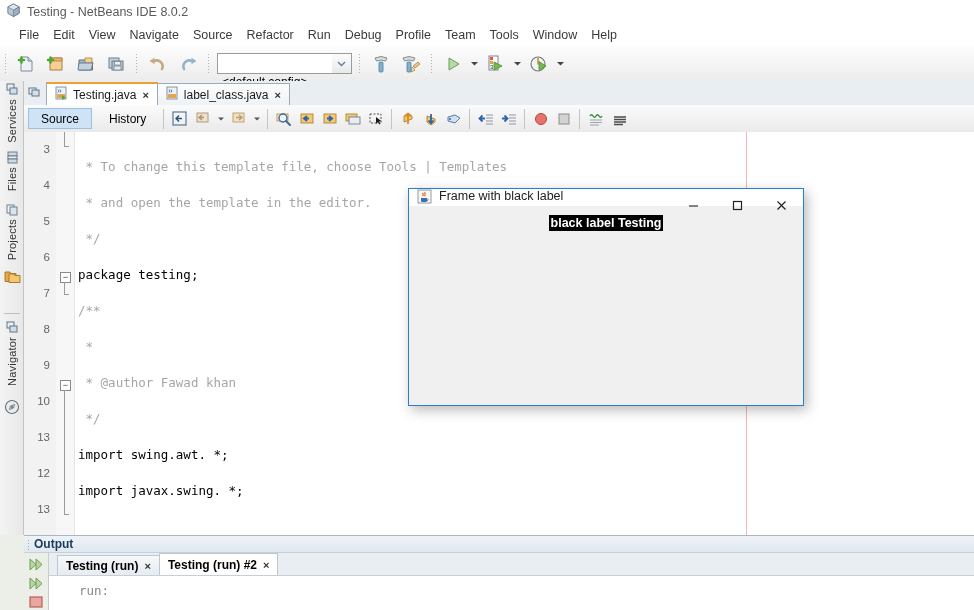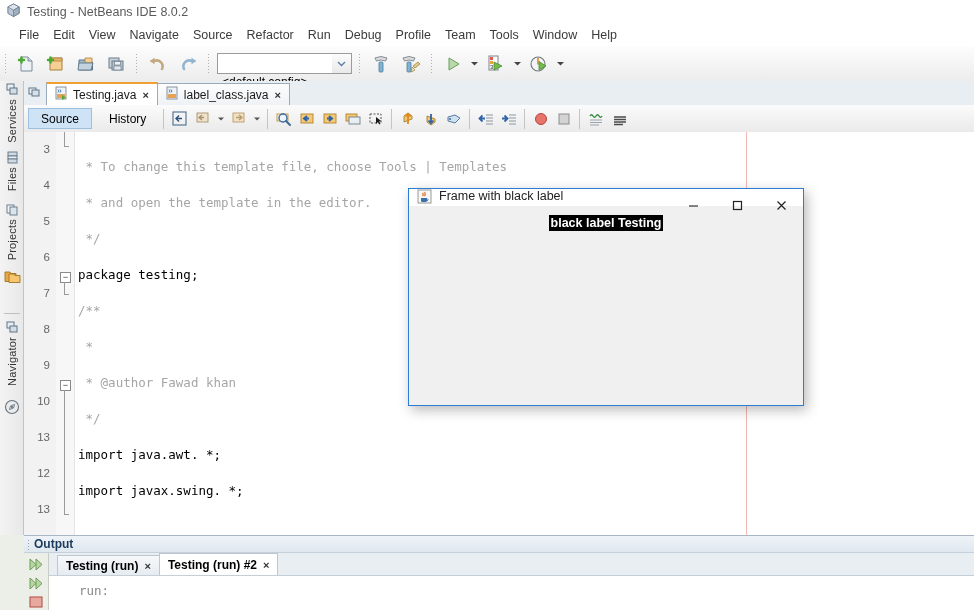--- a/index.html
+++ b/index.html
@@ -630,21 +630,21 @@
         <span class="ct cmt"> * @author Fawad khan</span>
       </div>
 
       <div class="cline" style="top:116px;">
         <span class="ln">10</span>
         <span class="ct cmt"> */</span>
       </div>
 
       <div class="cline" style="top:134px;">
         <span class="ln">13</span>
-        <span class="ct"><span class="kw">import</span><span class="bold"> java.awt. *;</span></span>
+        <span class="ct"><span class="kw">import</span><span class="bold"> swing.awt. *;</span></span>
       </div>
 
       <div class="cline" style="top:152px;">
         <span class="ln">12</span>
         <span class="ct"><span class="kw">import</span><span class="bold"> javax.swing. *;</span></span>
       </div>
 
       <div class="cline" style="top:170px;">
         <span class="ln">13</span>
         <span class="ct"></span>

